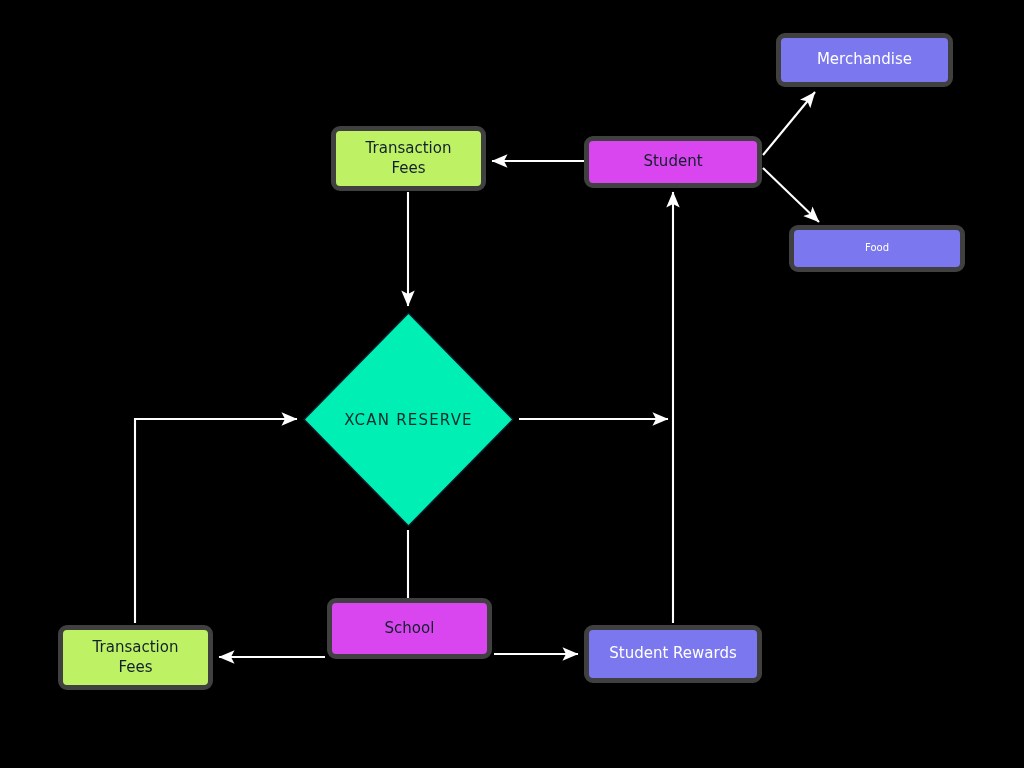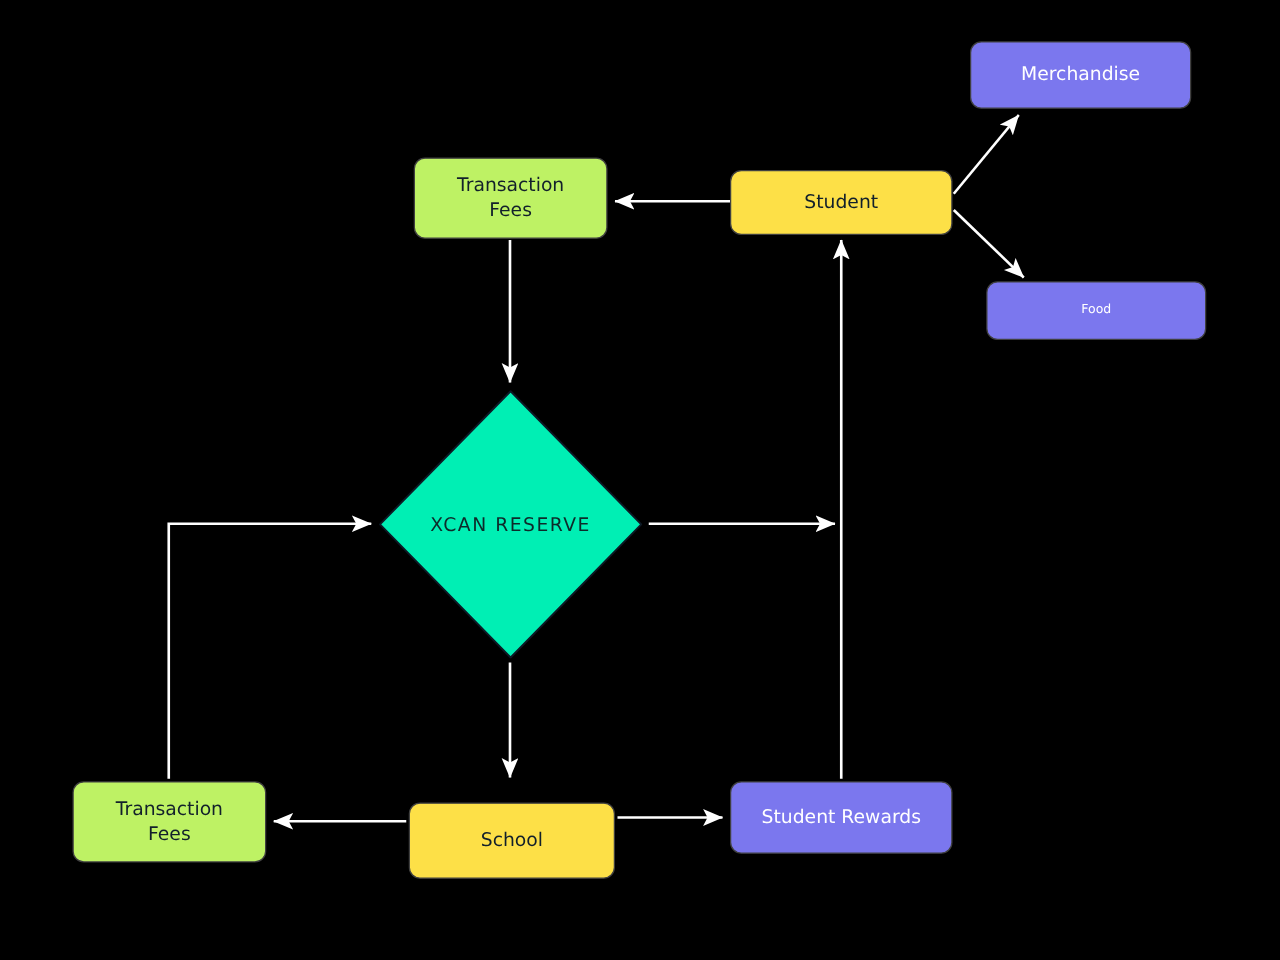--- a/index.html
+++ b/index.html
@@ -28,27 +28,27 @@
     height: 768px;
   }
   .node {
     position: absolute;
     box-sizing: border-box;
     display: flex;
     align-items: center;
     justify-content: center;
     text-align: center;
     border-radius: 9px;
-    border: 1px solid #404040;
+    border: 5px solid #404040;
     line-height: 1.28;
     z-index: 3;
     white-space: pre-line;
   }
   .node.teal   { background: #bef264; color: #12202b; }
-  .node.blue   { background: #fde047; color: #12202b; text-align: center; }
+  .node.blue   { background: #d946ef; color: #12202b; text-align: center; }
   .node.purple { background: #7b77ee; color: #ffffff; }
 
   .diamond-wrap {
     position: absolute;
     z-index: 3;
     text-decoration: underline;
   }
   .diamond-shape {
     position: absolute;
     left: 0; top: 0;
@@ -100,17 +100,17 @@
       <div class="node purple" style="left: 776px; top: 33px; width: 177px; height: 54px; font-size: 15px;"><span>Merchandise</span></div>
       <div class="node purple" style="left: 789px; top: 225px; width: 176px; height: 47px; font-size: 10px;"><span>Food</span></div>
       <div class="diamond-wrap" style="left: 303px; top: 312px; width: 211px; height: 215px;">
         <svg class="diamond-shape" viewBox="0 0 211 215">
           <polygon points="105.5,1 210,107.5 105.5,214 1,107.5" fill="#00efb4" stroke="#0d1a26" stroke-width="1.5" stroke-linejoin="round"></polygon>
         </svg>
         <div class="diamond-label" style="font-size: 15px; color: rgb(13, 43, 42);">XCAN RESERVE</div>
       </div>
       <div class="node teal" style="left: 58px; top: 625px; width: 155px; height: 65px; font-size: 15px;"><span>Transaction
 Fees</span></div>
-      <div class="node blue" style="left: 327px; top: 642px; width: 165px; height: 61px; font-size: 15px;"><span>School</span></div>
+      <div class="node blue" style="left: 327px; top: 598px; width: 165px; height: 61px; font-size: 15px;"><span>School</span></div>
       <div class="node purple" style="left: 584px; top: 625px; width: 178px; height: 58px; font-size: 15px;"><span>Student Rewards</span></div>
     </div>
 
 </div>
 
 </body></html>

